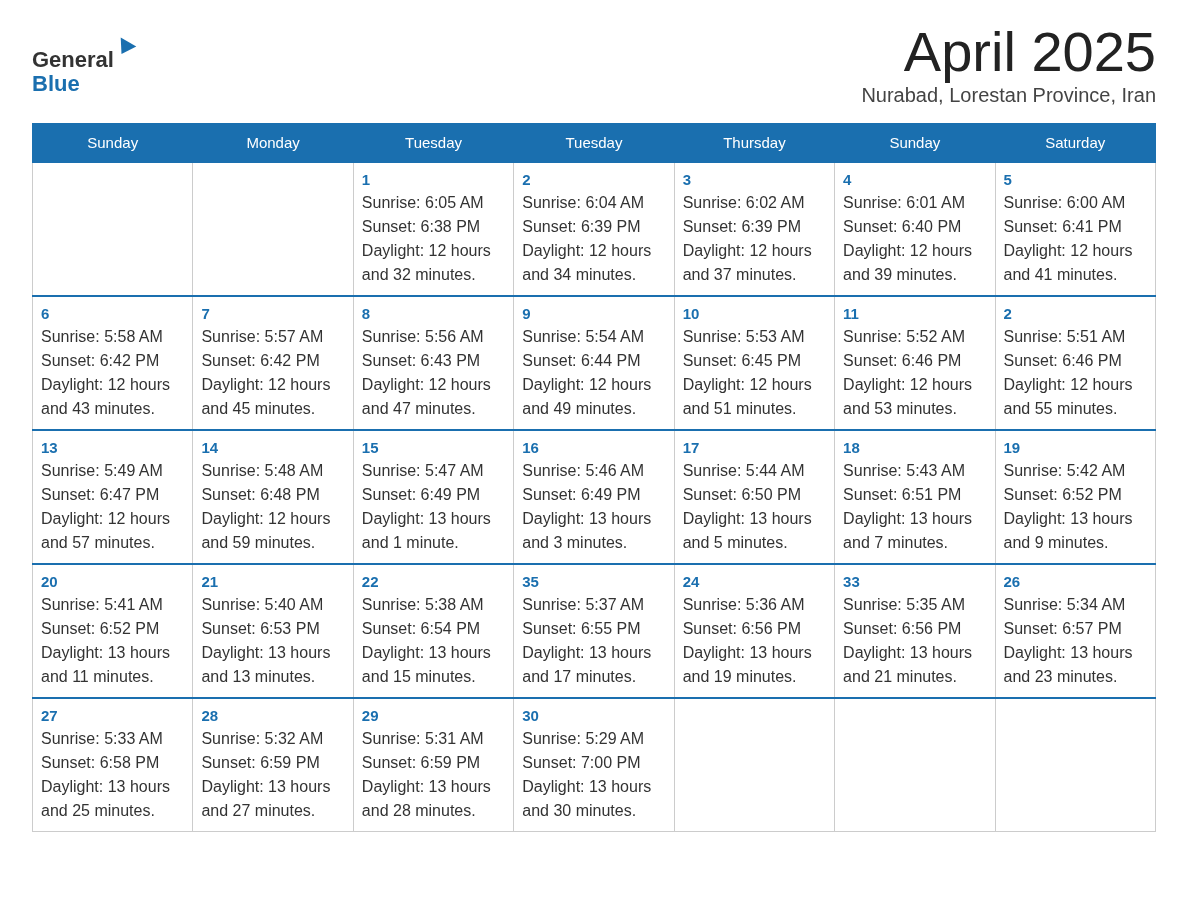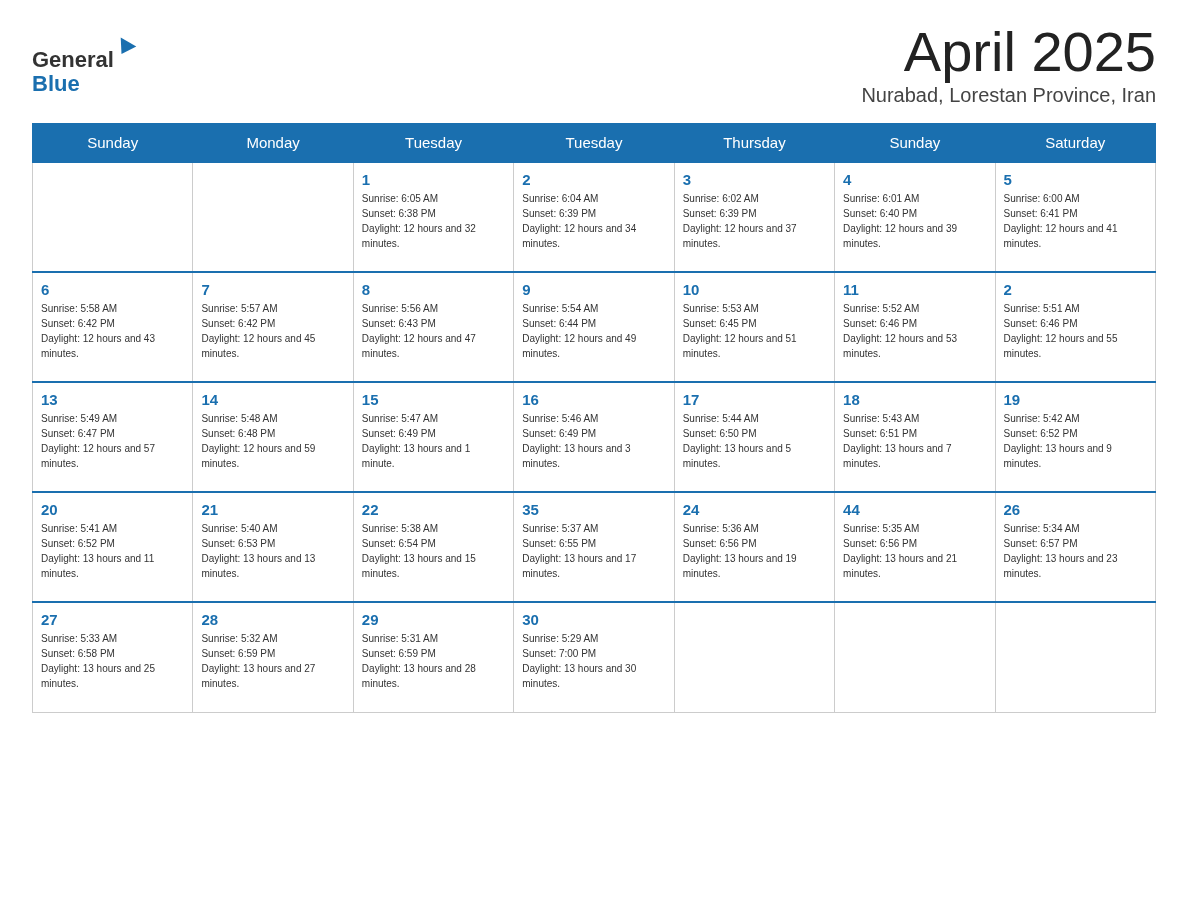--- a/index.html
+++ b/index.html
@@ -75,21 +75,21 @@
     }
     .day-number {
       font-size: 15px;
       font-weight: bold;
       color: #1a6faf;
       display: block;
       margin-bottom: 3px;
     }
     .day-info {
       color: #333;
-      font-size: 10px;
+      font-size: 16px;
       line-height: 1.5;
     }
     .calendar tr {
       border-bottom: 2px solid #1a6faf;
     }
     .calendar tbody tr:last-child {
       border-bottom: 1px solid #ccc;
     }
     .empty-cell { background: #fff; }
   </style>
@@ -223,21 +223,21 @@
         </td>
         <td>
           <span class="day-number">35</span>
           <div class="day-info">Sunrise: 5:37 AM<br>Sunset: 6:55 PM<br>Daylight: 13 hours and 17 minutes.</div>
         </td>
         <td>
           <span class="day-number">24</span>
           <div class="day-info">Sunrise: 5:36 AM<br>Sunset: 6:56 PM<br>Daylight: 13 hours and 19 minutes.</div>
         </td>
         <td>
-          <span class="day-number">44</span>
+          <span class="day-number">33</span>
           <div class="day-info">Sunrise: 5:35 AM<br>Sunset: 6:56 PM<br>Daylight: 13 hours and 21 minutes.</div>
         </td>
         <td>
           <span class="day-number">26</span>
           <div class="day-info">Sunrise: 5:34 AM<br>Sunset: 6:57 PM<br>Daylight: 13 hours and 23 minutes.</div>
         </td>
       </tr>
       <tr>
         <td>
           <span class="day-number">27</span>

